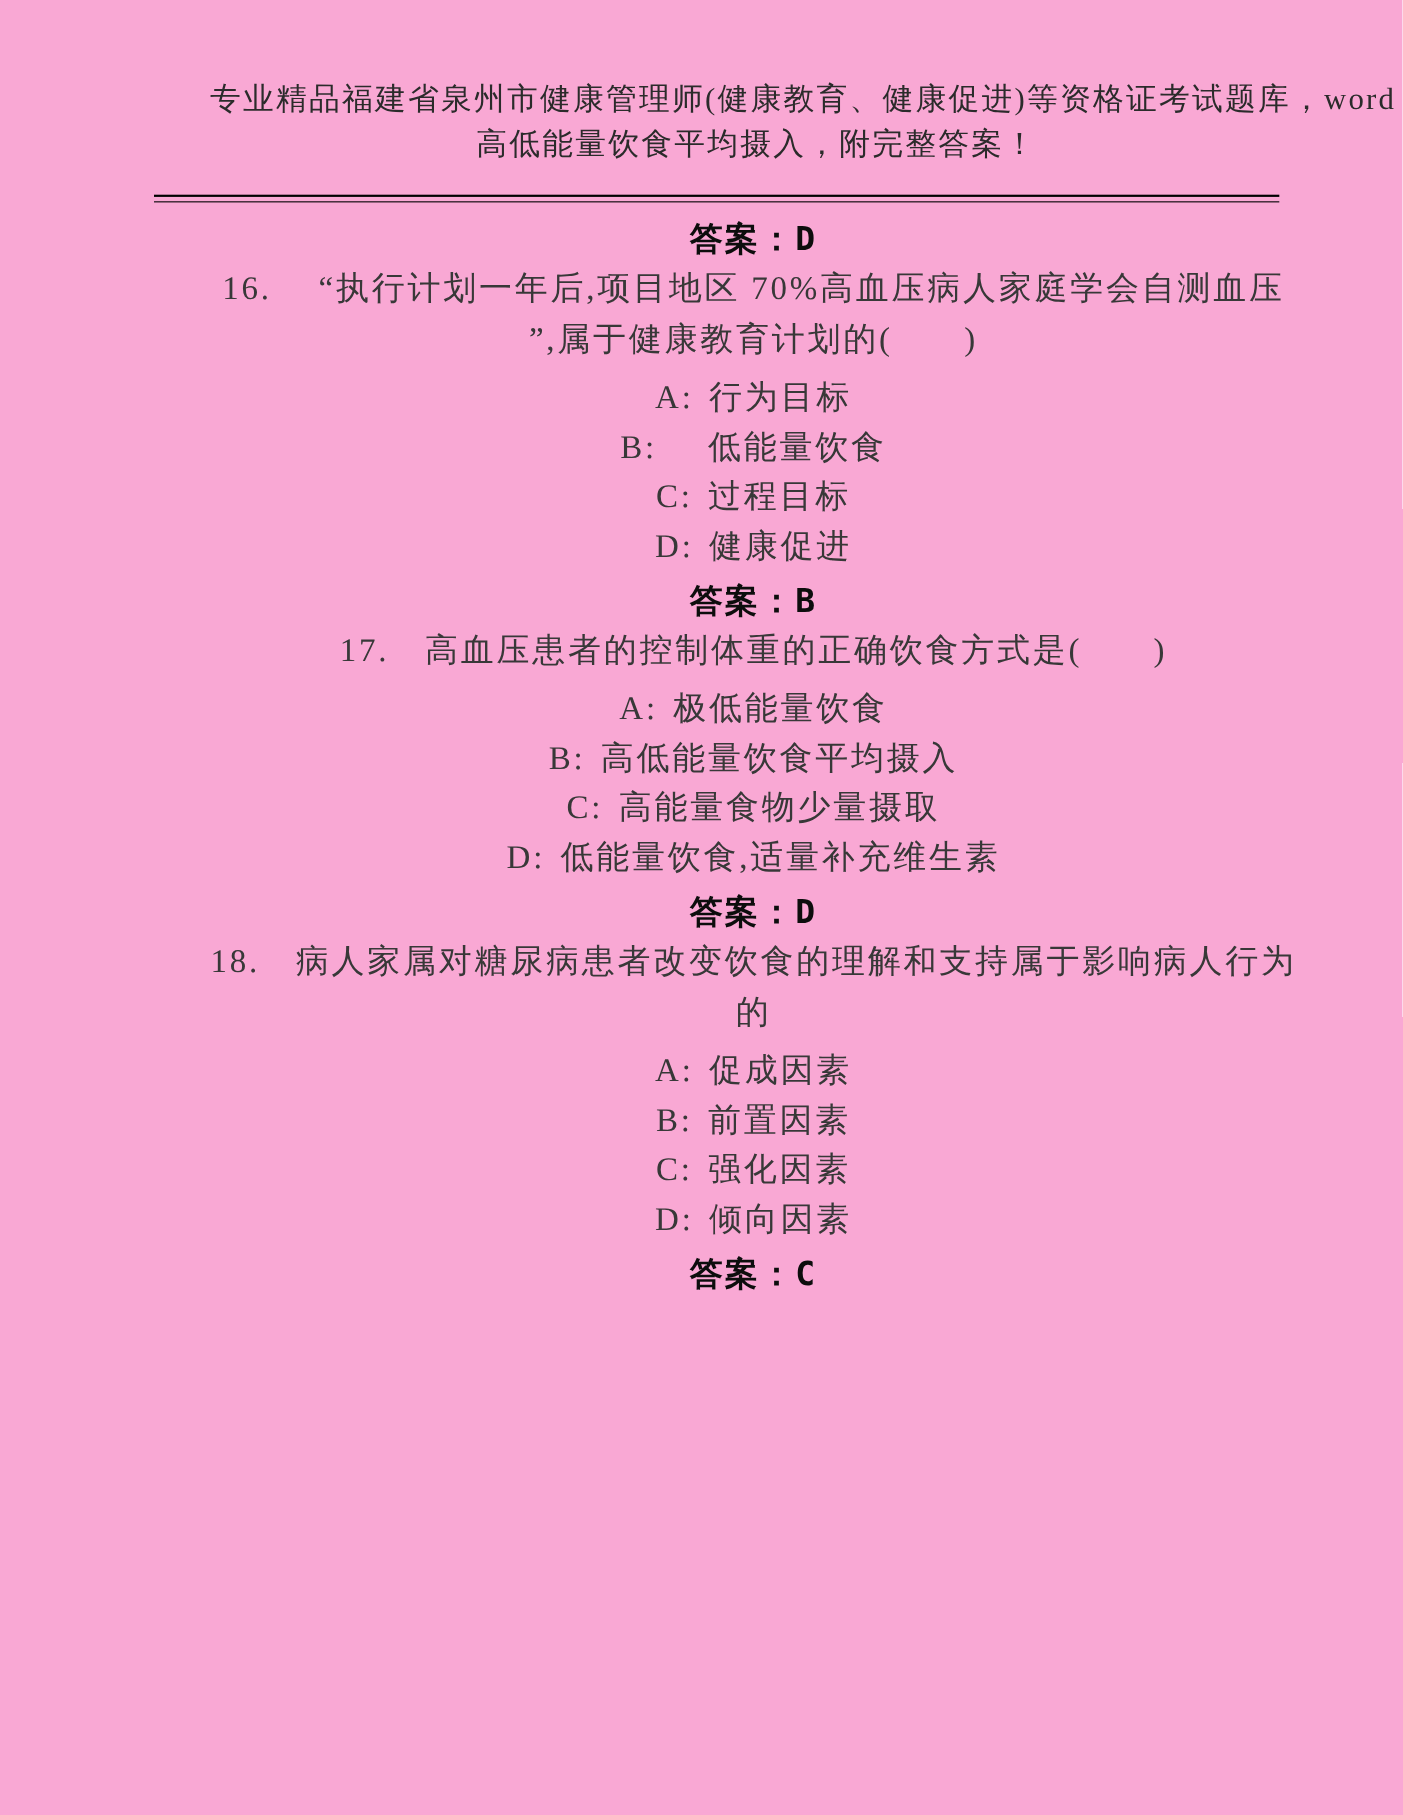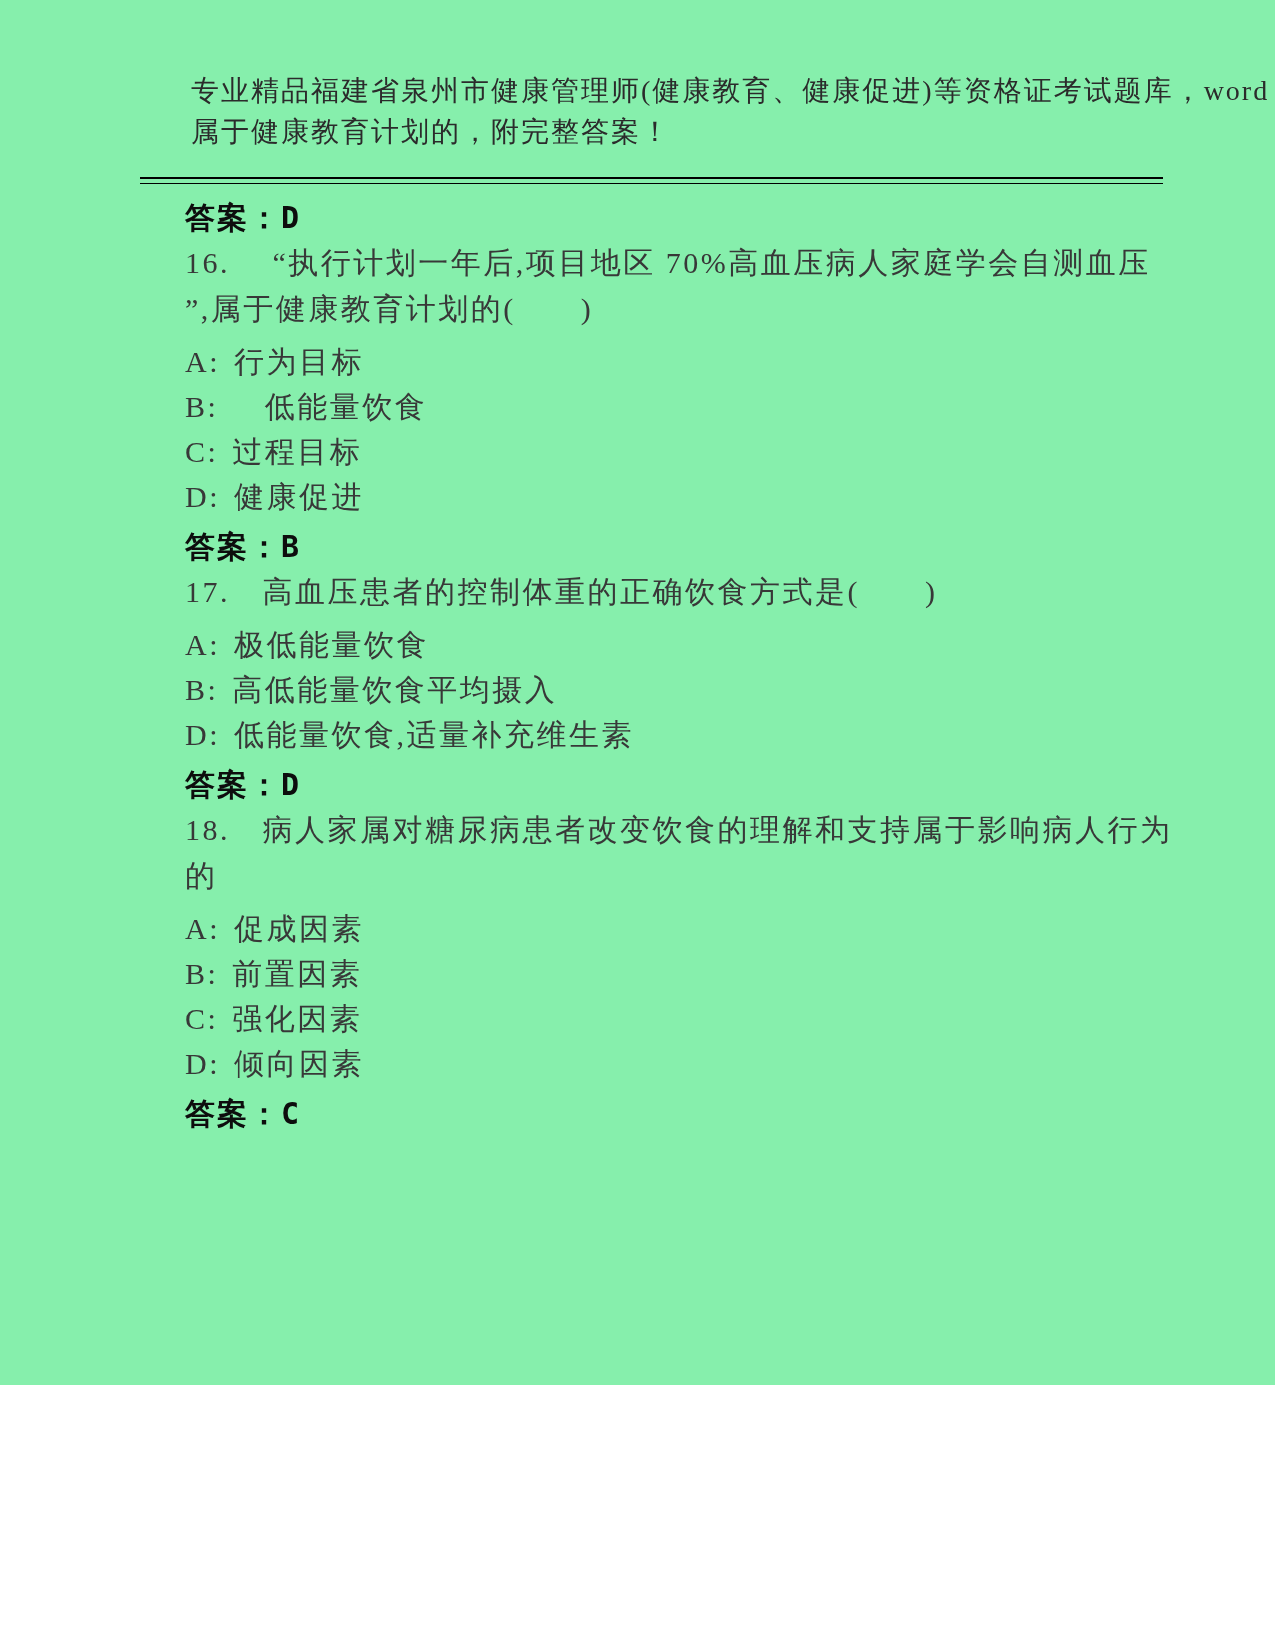--- a/index.html
+++ b/index.html
@@ -3,25 +3,26 @@
 <meta charset="utf-8">
 <style>
   html, body {
     margin: 0;
     padding: 0;
     background: #ffffff;
   }
   .page {
     position: relative;
     width: 1275px;
-    height: 1385px;
-    background: #86efac;
+    height: 1650px;
+    background: #f9a8d4;
     overflow: hidden;
     font-family: "Liberation Serif", "DejaVu Serif", serif;
     color: #333333;
+    text-align: center;
   }
   .inner {
     position: absolute;
     left: 185px;
     top: 0;
     width: 1000px;
   }
   .doc-header {
     margin-top: 70px;
     margin-left: 6px;
@@ -81,21 +82,21 @@
   }
 </style>
 </head>
 <body>
 
 <div class="page">
   <div class="inner">
 
     <div class="doc-header">
       <div>专业精品福建省泉州市健康管理师(健康教育、健康促进)等资格证考试题库，word</div>
-      <div>属于健康教育计划的，附完整答案！</div>
+      <div>高低能量饮食平均摄入，附完整答案！</div>
     </div>
 
     <div class="divider"></div>
 
     <p class="answer top-answer"><span>答案：</span><span class="ans-val">D</span></p>
 
     <div id="questions">
   <section class="question">
     <div class="q-lines">
             <div class="q-line">16.　 “执行计划一年后,项目地区 70%高血压病人家庭学会自测血压</div>
@@ -110,20 +111,21 @@
     <p class="answer q-answer"><span>答案：</span><span class="ans-val">B</span></p>
   </section>
 
   <section class="question">
     <div class="q-lines">
             <div class="q-line">17.　高血压患者的控制体重的正确饮食方式是(　　)</div>
           </div>
     <div class="q-options">
             <p class="option"><span class="opt-label">A:</span><span class="opt-text">极低能量饮食</span></p>
             <p class="option"><span class="opt-label">B:</span><span class="opt-text">高低能量饮食平均摄入</span></p>
+            <p class="option"><span class="opt-label">C:</span><span class="opt-text">高能量食物少量摄取</span></p>
             <p class="option"><span class="opt-label">D:</span><span class="opt-text">低能量饮食,适量补充维生素</span></p>
           </div>
     <p class="answer q-answer"><span>答案：</span><span class="ans-val">D</span></p>
   </section>
 
   <section class="question">
     <div class="q-lines">
             <div class="q-line">18.　病人家属对糖尿病患者改变饮食的理解和支持属于影响病人行为</div>
             <div class="q-line">的</div>
           </div>

